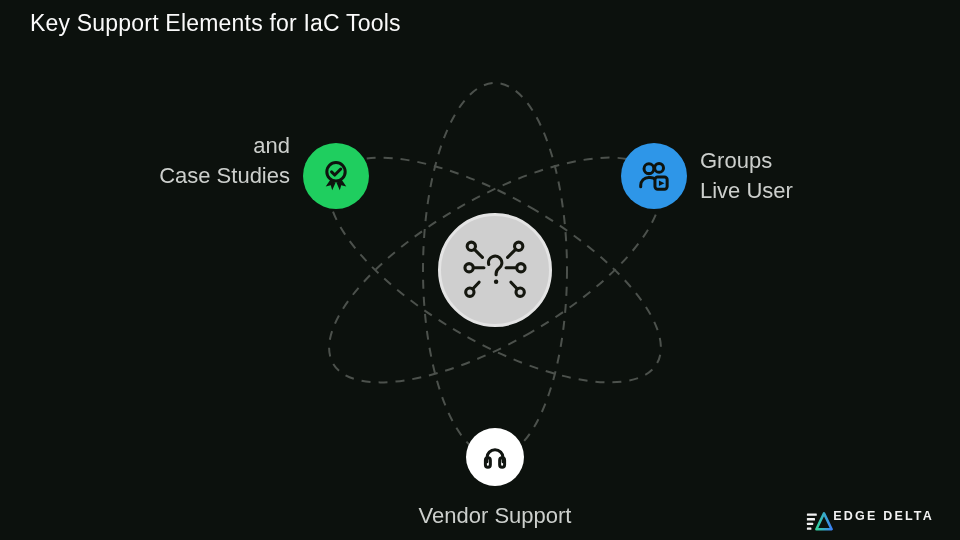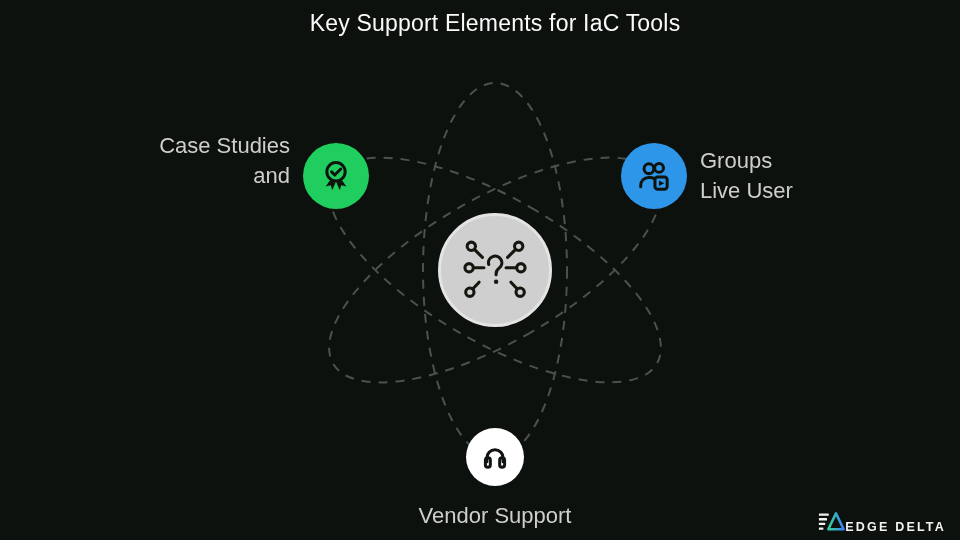--- a/index.html
+++ b/index.html
@@ -6,43 +6,43 @@
   body{
     width:960px;height:540px;overflow:hidden;
     background:#0c110d;
     font-family:"Liberation Sans", sans-serif;
     position:relative;
   }
   .stage{position:absolute;inset:0;width:960px;height:540px;}
   .orbits{position:absolute;left:0;top:0;}
   .title{
     position:absolute;top:10px;left:30px;right:0;
-    text-align:center;color:#fafafa;
+    text-align:left;color:#fafafa;
     font-size:23px;font-weight:500;letter-spacing:.2px;
   }
   .node-circle{
     position:absolute;border-radius:50%;
     display:flex;align-items:center;justify-content:center;
   }
   .node-green{left:303px;top:143px;width:66px;height:66px;background:#1fce5f;}
   .node-blue{left:621px;top:143px;width:66px;height:66px;background:#2e96e8;}
   .node-white{left:466px;top:428px;width:58px;height:58px;background:#ffffff;}
   .node-center{
     left:438px;top:213px;width:114px;height:114px;
     background:#cfcfcf;border:3px solid #e4e4e4;box-sizing:border-box;
   }
   .label{
     position:absolute;color:#cccfcc;font-size:22px;line-height:30px;
   }
   .label-case{right:670px;top:131px;text-align:right;white-space:nowrap;}
   .label-live{left:700px;top:146px;text-align:left;white-space:nowrap;}
   .label-vendor{left:30px;right:0;top:501px;text-align:center;}
   .logo{
-    position:absolute;right:14px;bottom:6px;
-    display:flex;align-items:flex-end;
+    position:absolute;right:26px;bottom:6px;
+    display:flex;align-items:flex-start;
   }
   .logo-text{
     color:#f2f2f2;font-size:12.5px;font-weight:bold;
     letter-spacing:2.2px;white-space:nowrap;
   }
 </style>
 </head>
 <body>
 
 <div class="stage">
@@ -82,22 +82,22 @@
     <svg width="38" height="38" viewBox="0 0 24 24" aria-hidden="true">
       <g fill="none" stroke="#0e130e" stroke-width="1.9" stroke-linecap="round" stroke-linejoin="round">
         <circle cx="12" cy="9.3" r="5.8"></circle>
         <path d="M9.2 9.4 L11.2 11.4 L15 7.6"></path>
       </g>
       <path d="M8.4 14.3 L5.5 18.7 L8.7 17.9 L9.6 21 L11.7 16.2 Z" fill="#0e130e"></path>
       <path d="M15.6 14.3 L18.5 18.7 L15.3 17.9 L14.4 21 L12.3 16.2 Z" fill="#0e130e"></path>
     </svg>
   </div>
   <div class="label label-case">
+    <div>and</div>
     <div>Case Studies</div>
-    <div>and</div>
   </div>
 
   <div class="node-circle node-blue">
     <svg width="38" height="38" viewBox="0 0 24 24" aria-hidden="true">
       <g fill="none" stroke="#0e130e" stroke-width="1.9" stroke-linecap="round" stroke-linejoin="round">
         <circle cx="8.8" cy="7.4" r="3.1"></circle>
         <circle cx="15.2" cy="6.9" r="2.8"></circle>
         <path d="M3.6 18.8 V 17.9 A 5 5 0 0 1 8.6 12.9 H 9.5 A 5 5 0 0 1 13.3 14.6"></path>
       </g>
       <rect x="12.6" y="12.7" width="7.7" height="7.7" rx="1.7" fill="#2e96e8" stroke="#0e130e" stroke-width="1.9" stroke-linejoin="round"></rect>

